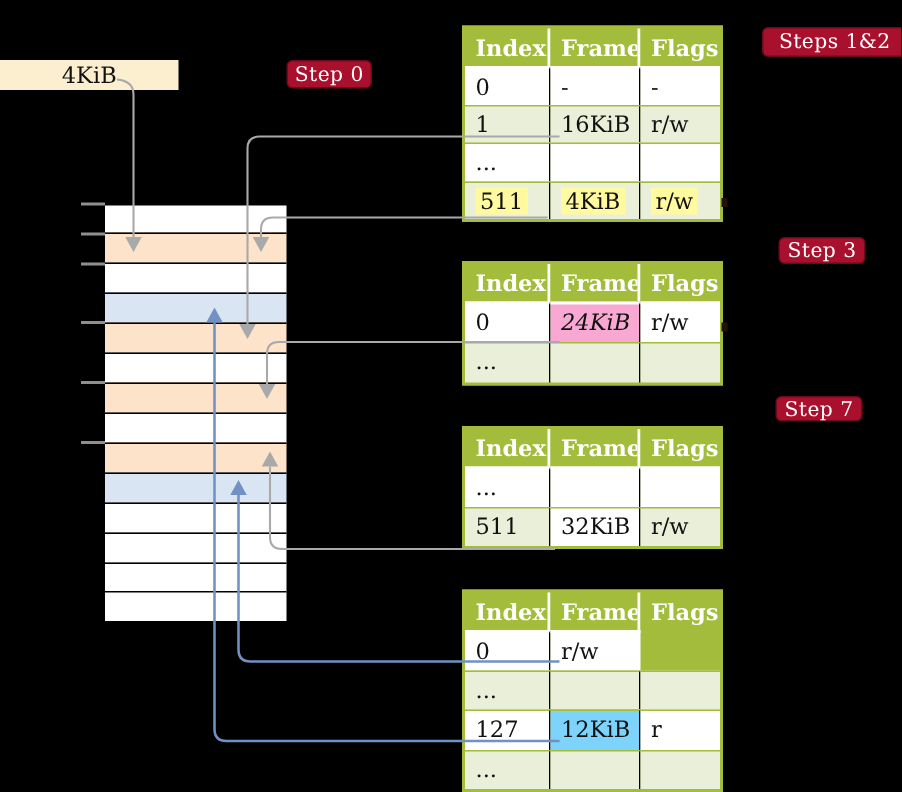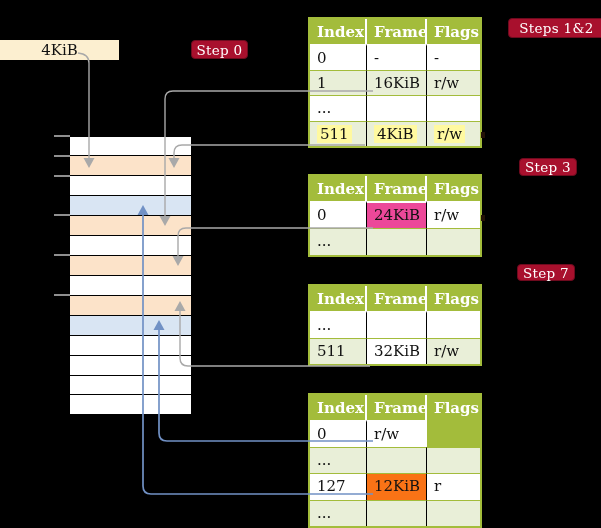--- a/index.html
+++ b/index.html
@@ -99,21 +99,21 @@
       </div>
     </div>
     <div class="ptable" style="left: 308px; top: 174px; border-color: rgb(163, 188, 59); background: rgb(163, 188, 59);">
       <div class="trow">
         <div class="tcell th sep" style="height: 25px; background: rgb(163, 188, 59);">Index</div>
         <div class="tcell th sep" style="height: 25px; background: rgb(163, 188, 59);">Frame</div>
         <div class="tcell th" style="height: 25px; background: rgb(163, 188, 59);">Flags</div>
       </div>
       <div class="trow">
         <div class="tcell td sep" style="height: 27px; background: rgb(255, 255, 255); border-top: 2px solid rgb(255, 255, 255);">0</div>
-        <div class="tcell td sep" style="height: 27px; background: #ec4899; border-top: 2px solid rgb(255, 255, 255);">24KiB</div>
+        <div class="tcell td sep" style="height: 27px; background: #f9a8d4; border-top: 2px solid rgb(255, 255, 255); font-style: italic;">24KiB</div>
         <div class="tcell td" style="height: 27px; background: rgb(255, 255, 255); border-top: 2px solid rgb(255, 255, 255);">r/w</div>
       </div>
       <div class="trow">
         <div class="tcell td sep" style="height: 27px; background: rgb(233, 239, 216); border-top: 1.2px solid rgb(163, 188, 59);">...</div>
         <div class="tcell td sep" style="height: 27px; background: rgb(233, 239, 216); border-top: 1.2px solid rgb(163, 188, 59);"></div>
         <div class="tcell td" style="height: 27px; background: rgb(233, 239, 216); border-top: 1.2px solid rgb(163, 188, 59);"></div>
       </div>
     </div>
     <div class="ptable" style="left: 308px; top: 284px; border-color: rgb(163, 188, 59); background: rgb(163, 188, 59);">
       <div class="trow">
@@ -142,21 +142,21 @@
         <div class="tcell td sep" style="height: 26.5px; background: rgb(255, 255, 255); border-top: 2px solid rgb(255, 255, 255);">0</div>
         <div class="tcell td" style="height: 26.5px; background: rgb(255, 255, 255); border-top: 2px solid rgb(255, 255, 255);">r/w</div>
       </div>
       <div class="trow">
         <div class="tcell td sep" style="height: 26.5px; background: rgb(233, 239, 216); border-top: 1.2px solid rgb(163, 188, 59);">...</div>
         <div class="tcell td sep" style="height: 26.5px; background: rgb(233, 239, 216); border-top: 1.2px solid rgb(163, 188, 59);"></div>
         <div class="tcell td" style="height: 26.5px; background: rgb(233, 239, 216); border-top: 1.2px solid rgb(163, 188, 59);"></div>
       </div>
       <div class="trow">
         <div class="tcell td sep" style="height: 26.5px; background: rgb(255, 255, 255); border-top: 1.2px solid rgb(163, 188, 59);">127</div>
-        <div class="tcell td sep" style="height: 26.5px; background: #f97316; border-top: 1.2px solid rgb(163, 188, 59);">12KiB</div>
+        <div class="tcell td sep" style="height: 26.5px; background: #7dd3fc; border-top: 1.2px solid rgb(163, 188, 59);">12KiB</div>
         <div class="tcell td" style="height: 26.5px; background: rgb(255, 255, 255); border-top: 1.2px solid rgb(163, 188, 59);">r</div>
       </div>
       <div class="trow">
         <div class="tcell td sep" style="height: 26.5px; background: rgb(233, 239, 216); border-top: 1.2px solid rgb(163, 188, 59);">...</div>
         <div class="tcell td sep" style="height: 26.5px; background: rgb(233, 239, 216); border-top: 1.2px solid rgb(163, 188, 59);"></div>
         <div class="tcell td" style="height: 26.5px; background: rgb(233, 239, 216); border-top: 1.2px solid rgb(163, 188, 59);"></div>
       </div>
     </div>
     <div class="anchor" style="left: 481px; top: 132px; width: 4px; height: 6px; background: rgb(36, 18, 7);"></div>
     <div class="anchor" style="left: 481px; top: 215px; width: 4px; height: 6px; background: rgb(36, 18, 7);"></div>

